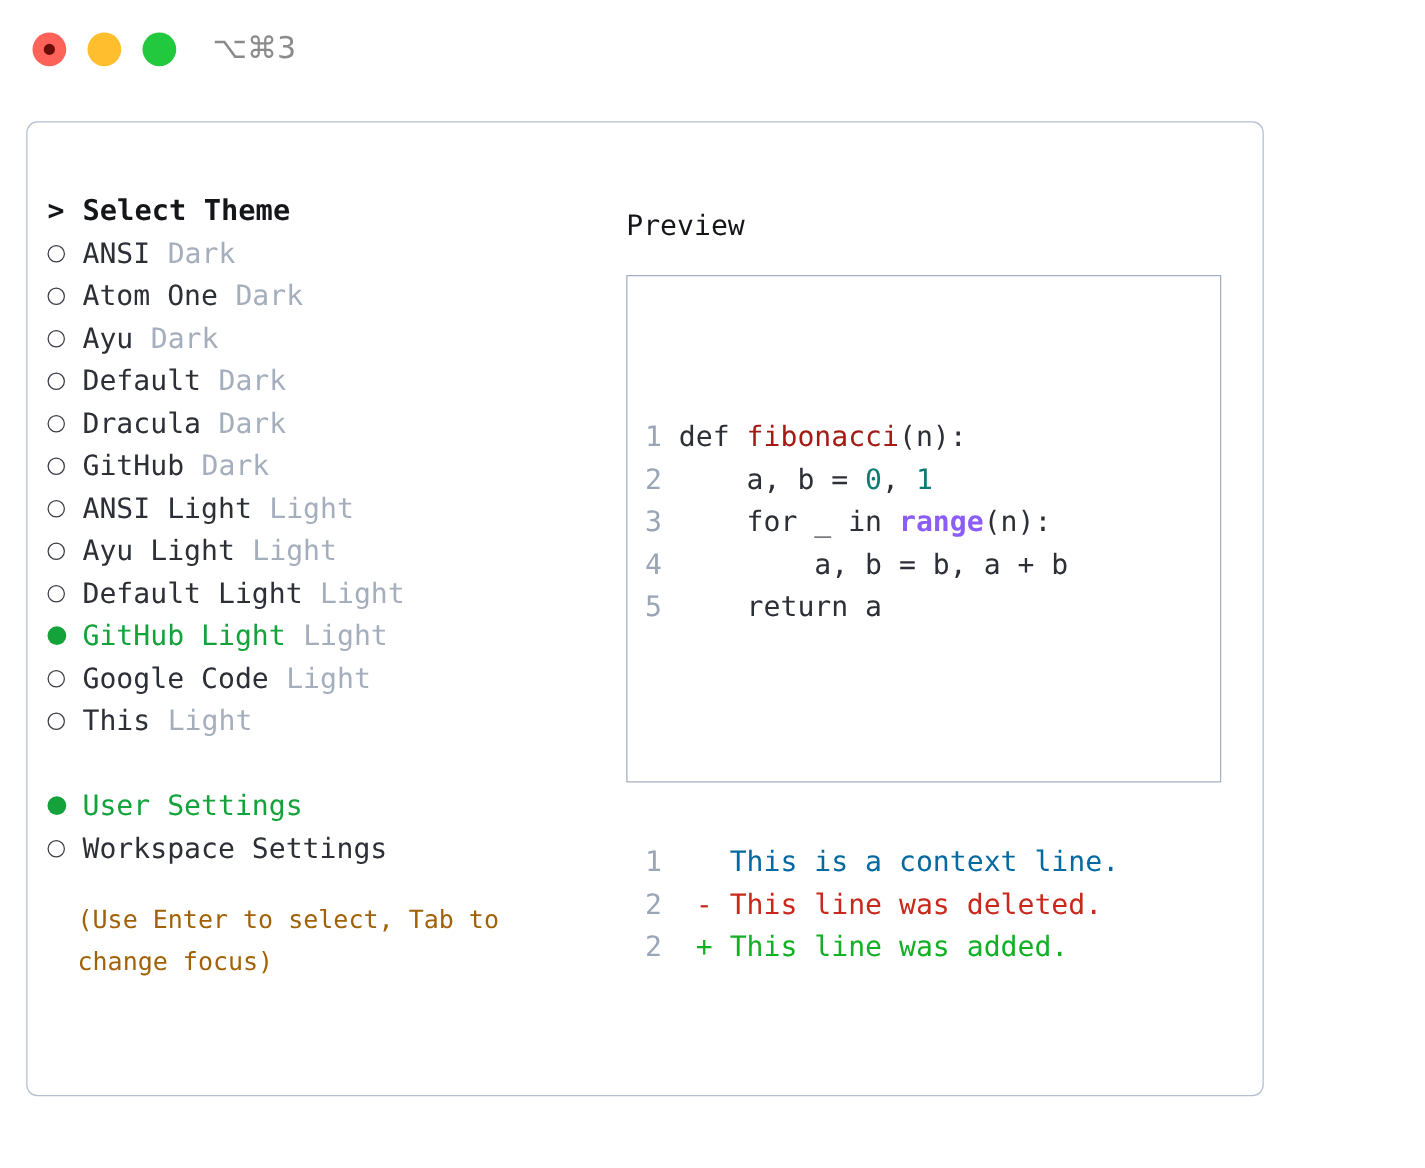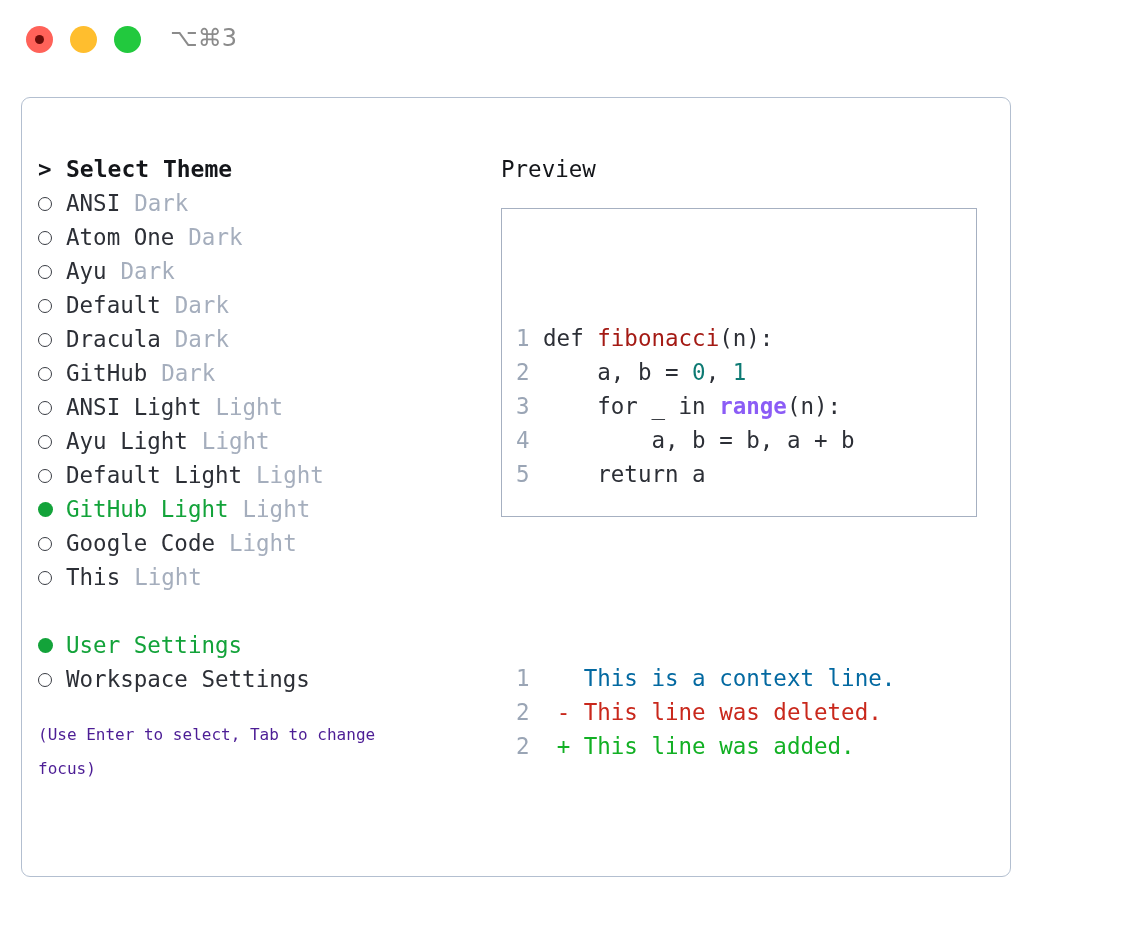--- a/index.html
+++ b/index.html
@@ -130,42 +130,43 @@
   .label-sel    { color: #13a33a; }
   .label-mode   { color: #a5aebd; padding-left: 0.62em; }
   .section-head {
     color: #14161a;
     font-size: 22.5px;
   }
   .spacer-row { height: 34px; }
 
   .hint {
     margin-top: 22px;
-    font-size: 16px;
-    line-height: 34px;
-    color: #4c1d95;
+    font-size: 20px;
+    line-height: 34px;
+    color: #a16207;
     width: 400px;
+    margin-left: 24px;
   }
 
   
   .right-col {
     position: absolute;
     left: 479px;
-    top: 54px;
+    top: 66px;
     width: 500px;
   }
   .preview-title {
     font-size: 22.5px;
     line-height: 34px;
     color: #14161a;
     margin-bottom: 22px;
   }
   .preview-box {
     width: 476px;
-    height: 309px;
+    height: 406px;
     border: 1.6px solid #a6b0c1;
     box-sizing: border-box;
     background: #ffffff;
     position: relative;
   }
   .code {
     position: absolute;
     left: 14px;
     top: 44px;
     font-size: 22.5px;

